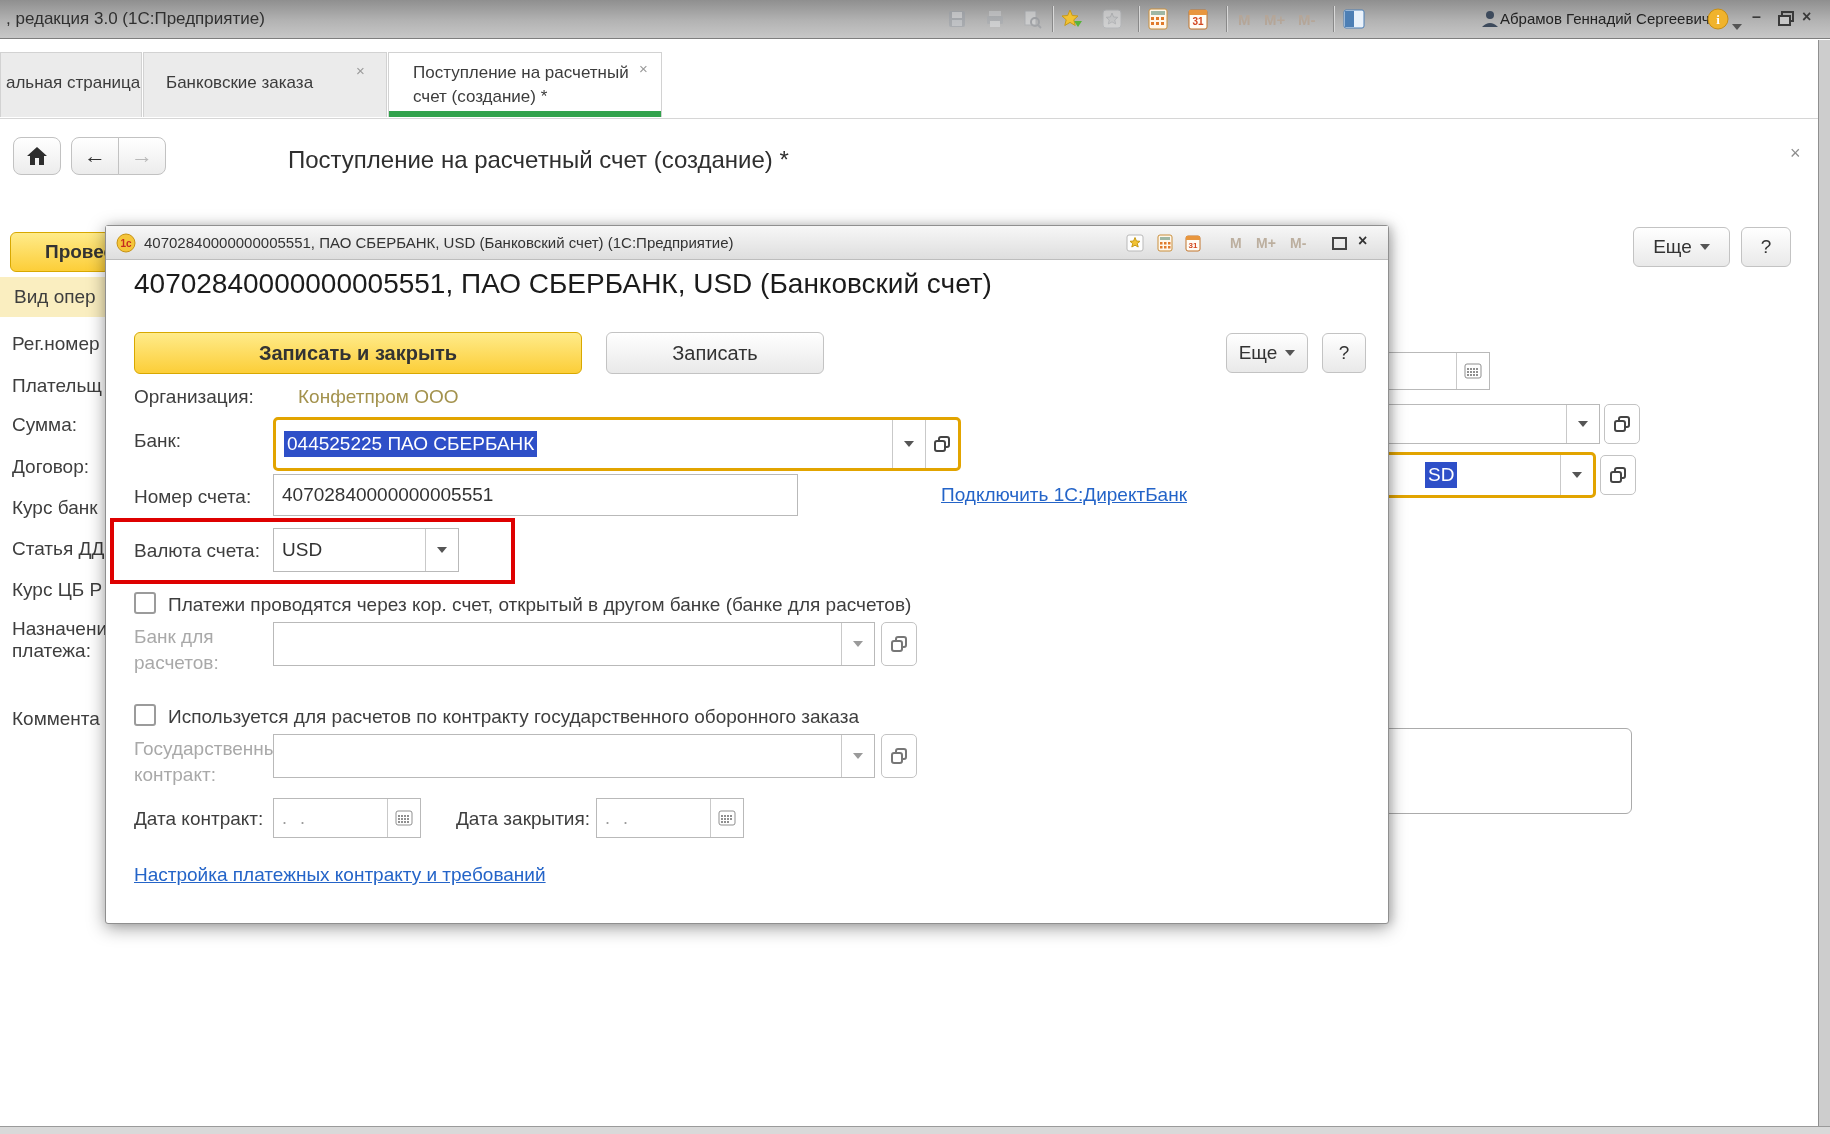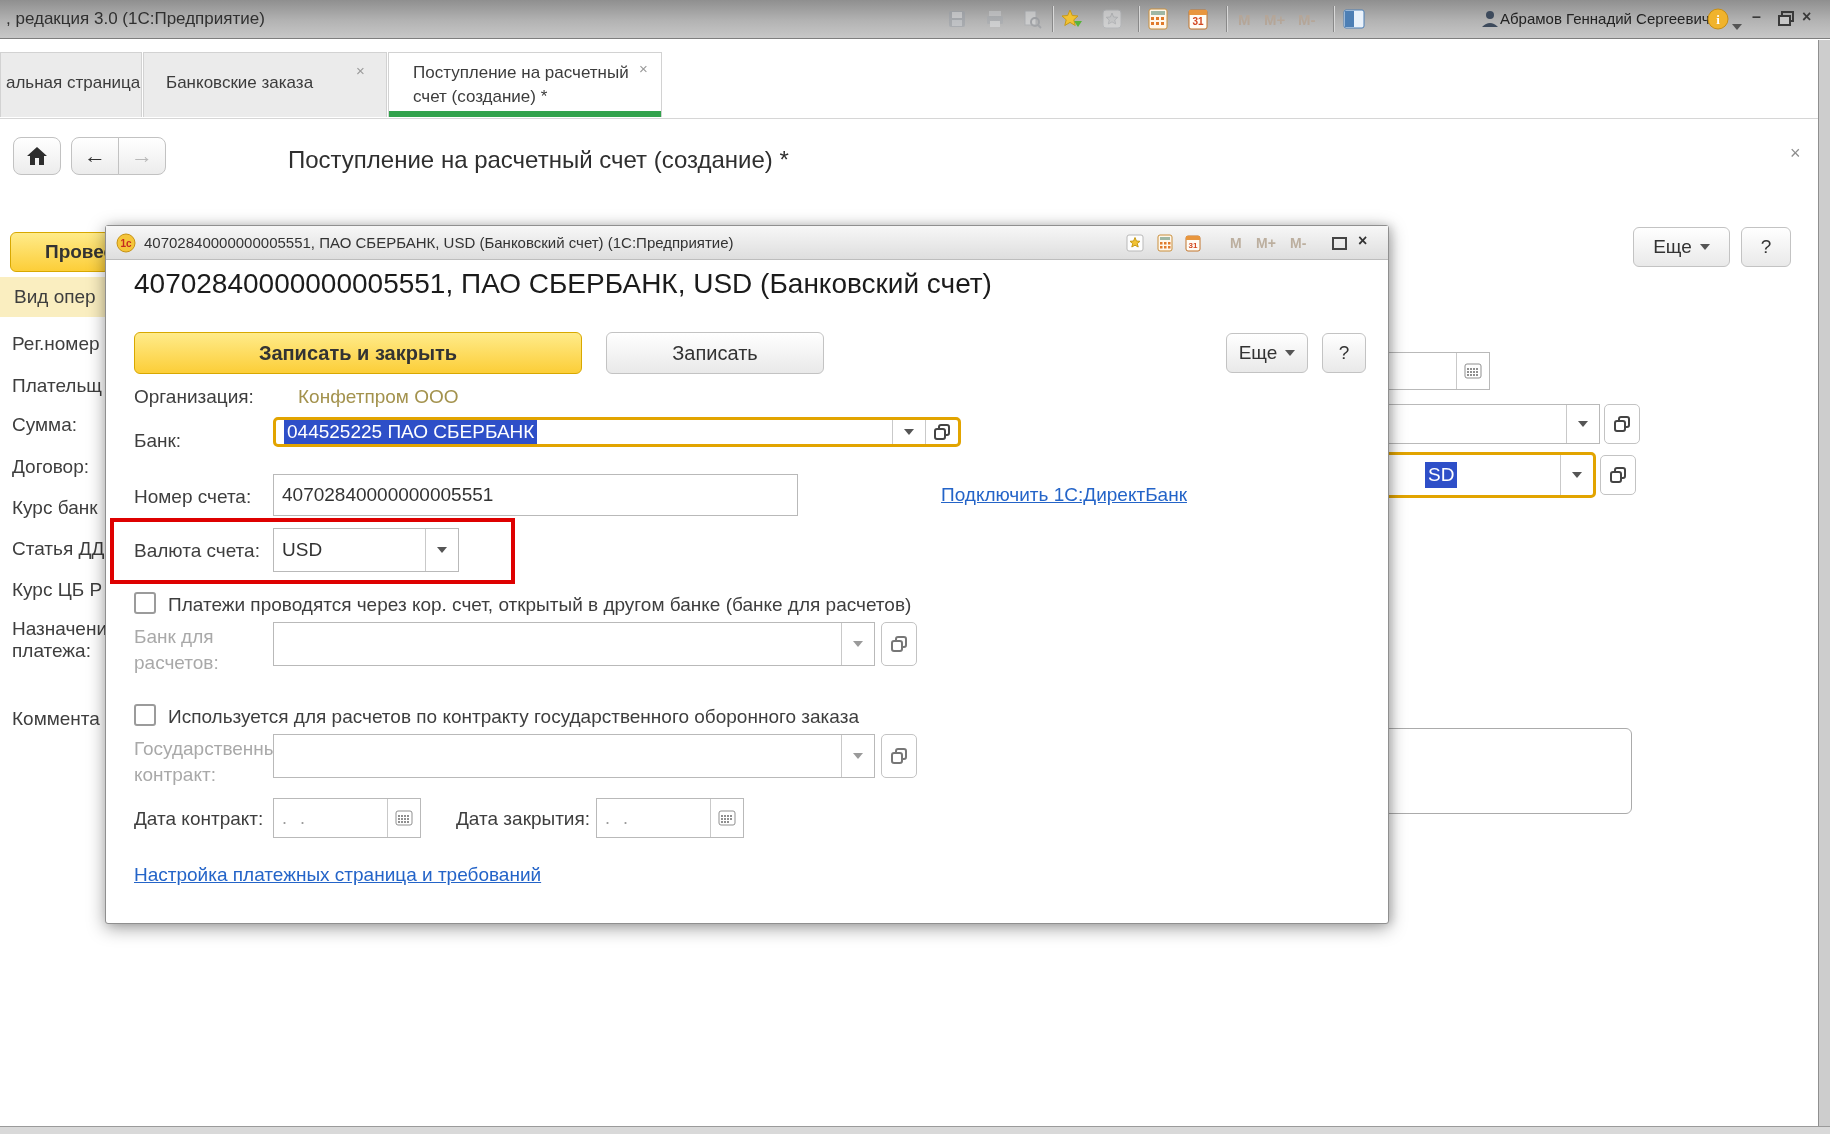--- a/index.html
+++ b/index.html
@@ -342,21 +342,21 @@
         <span class="caret"></span>
     </div>
     <div class="btn" style="left:1216px;top:107px;width:44px;height:40px">
       <span>?</span>
     </div>
 
     <div class="abs label" style="left:28px;top:160px">Организация:</div>
     <div class="abs label" style="left:192px;top:160px;color:#a3924d">Конфетпром ООО</div>
 
     <div class="abs label" style="left:28px;top:204px">Банк:</div>
-    <div class="field focus" style="left:167px;top:191px;width:688px;height:30px">
+    <div class="field focus" style="left:167px;top:191px;width:688px;height:54px">
       <div class="txt">
           <span class="sel">044525225 ПАО СБЕРБАНК</span>
         </div>
       <div class="seg">
           <span class="caret" style="margin-left:0"></span>
         </div>
       <div class="seg">
         <svg width="16" height="16">
             <rect x="5" y="1" width="10" height="10" rx="2" fill="none" stroke="#444" stroke-width="2"></rect>
             <rect x="1" y="5" width="10" height="10" rx="2" fill="#fff" stroke="#444" stroke-width="2"></rect>
@@ -457,18 +457,18 @@
               <rect x="9" y="8" width="2" height="2"></rect>
               <rect x="12" y="8" width="2" height="2"></rect>
               <rect x="3" y="11" width="2" height="2"></rect>
               <rect x="6" y="11" width="2" height="2"></rect>
               <rect x="9" y="11" width="2" height="2"></rect>
             </g>
           </svg>
       </div>
     </div>
 
-    <div class="abs link" style="left:28px;top:638px">Настройка платежных страница и требований</div>
+    <div class="abs link" style="left:28px;top:638px">Настройка платежных контракту и требований</div>
   </div>
 
   <div class="abs red-box"></div>
 
 </div>
 
 </body></html>

